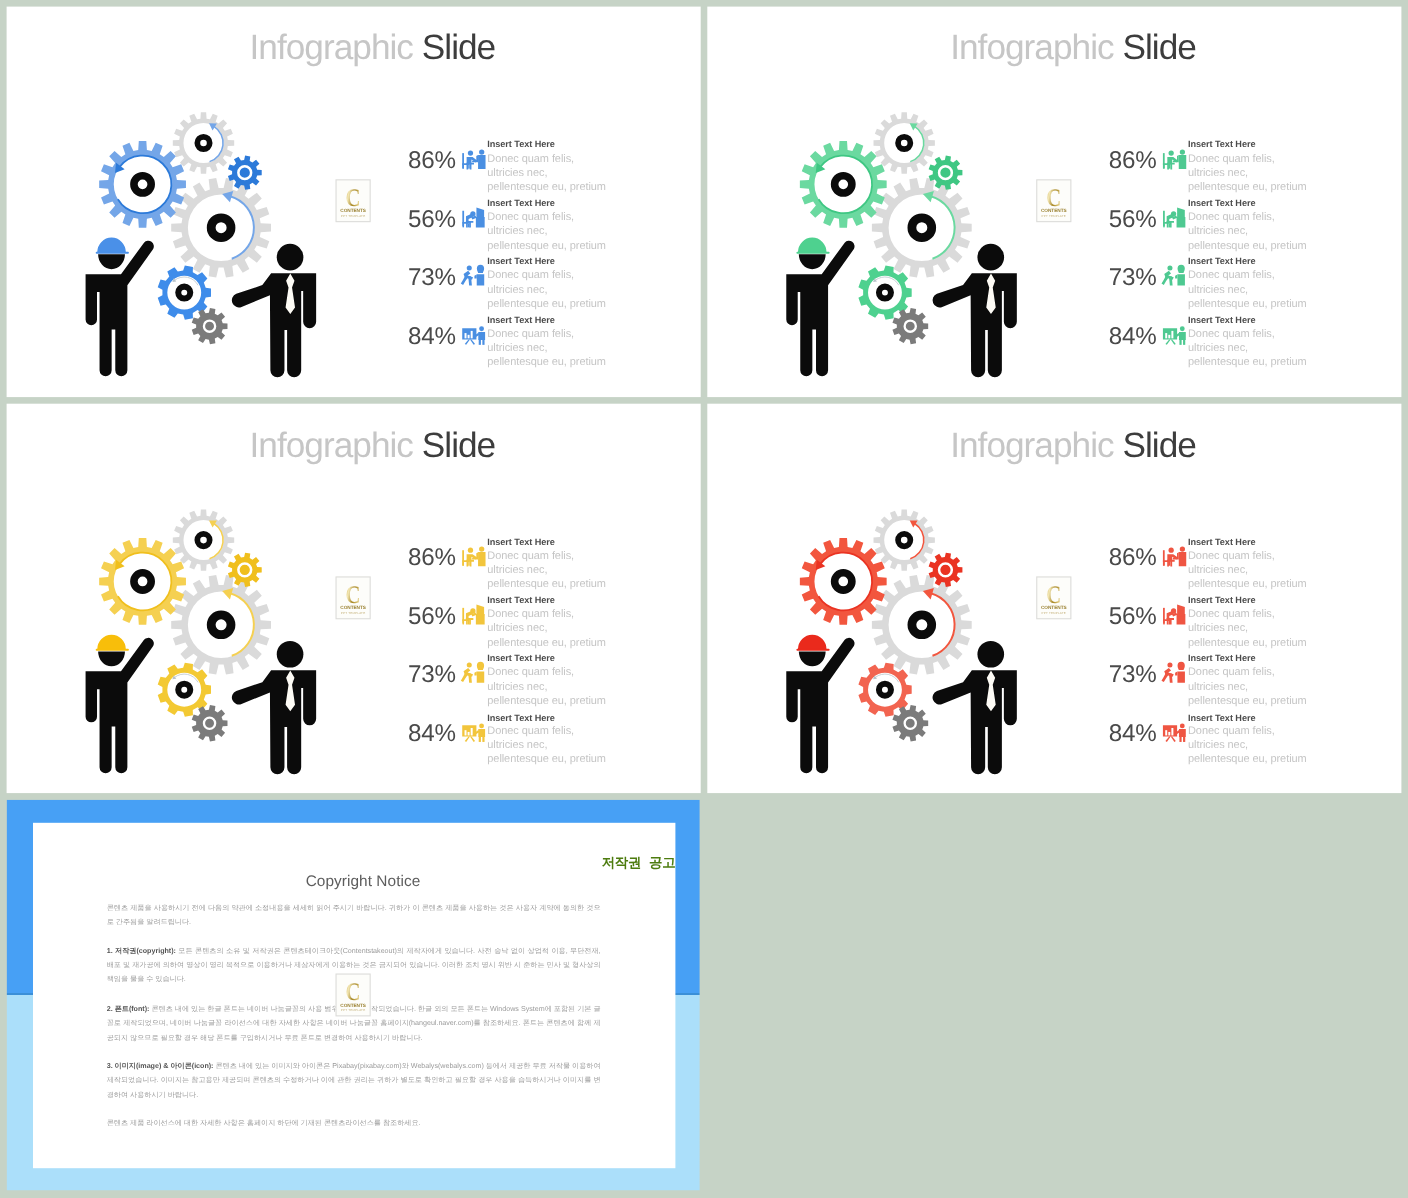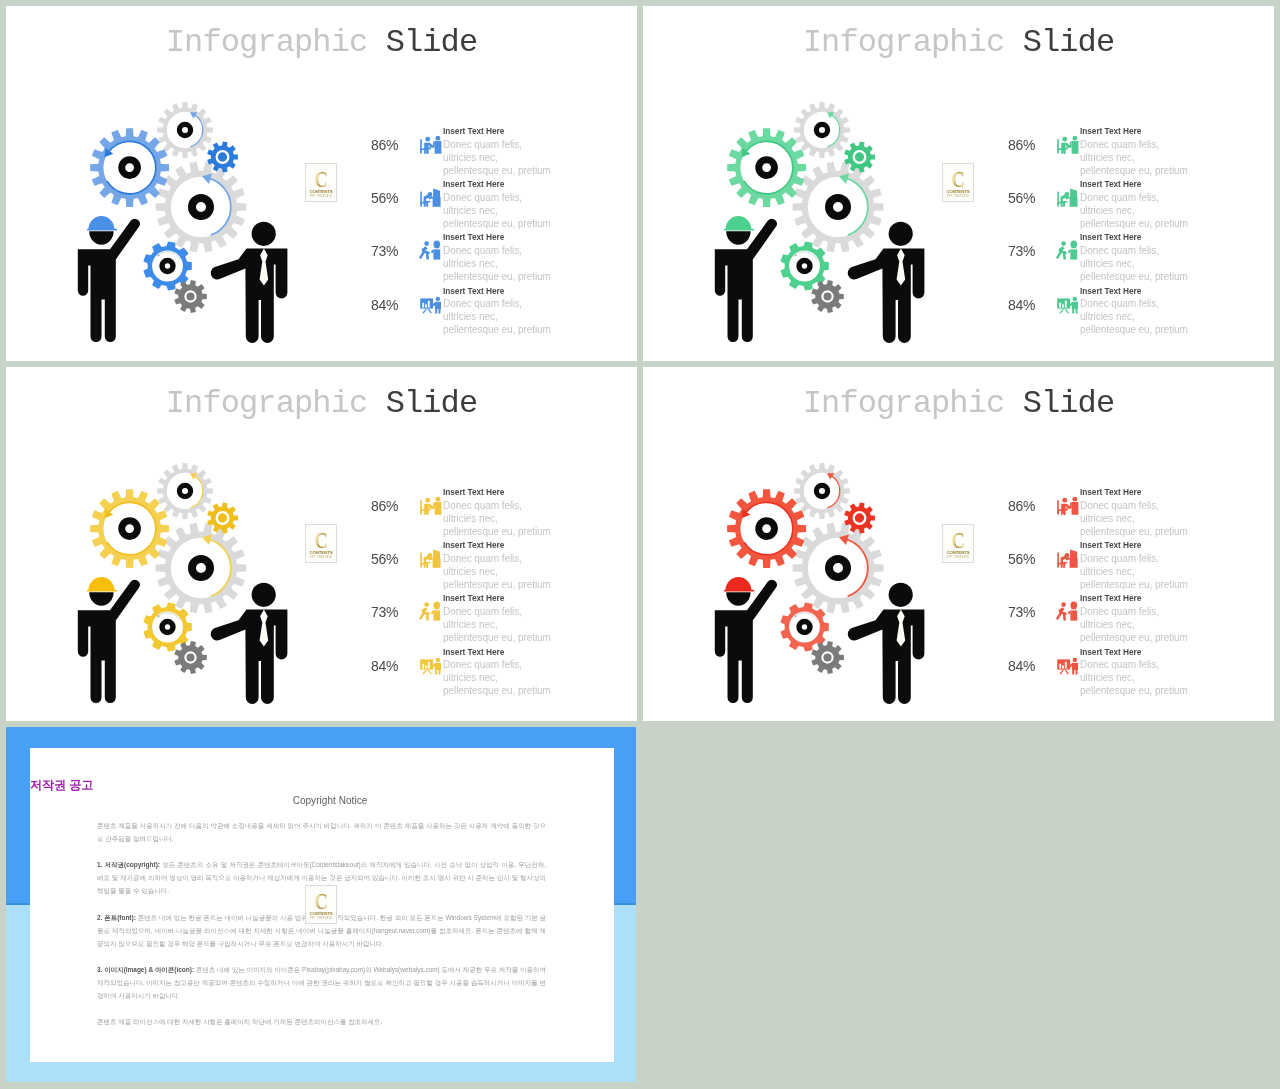--- a/index.html
+++ b/index.html
@@ -7,22 +7,22 @@
        font-family:"Liberation Sans",sans-serif;overflow:hidden;}
   .stage{position:relative;width:1280px;height:1089px;}
   .slide{position:absolute;background:#fff;overflow:hidden;}
   #s1{left:6px;top:6px;width:631px;height:355px;}
   #s2{left:643px;top:6px;width:631px;height:355px;}
   #s3{left:6px;top:367px;width:631px;height:354px;}
   #s4{left:643px;top:367px;width:631px;height:354px;}
   #s5{left:6px;top:727px;width:631px;height:355px;background:transparent;}
 
   
-  .title{position:absolute;left:0;top:21px;width:100%;text-align:center;
-         font-family:Liberation Mono, monospace;font-size:32px;line-height:1;
+  .title{position:absolute;left:17px;top:21px;width:100%;text-align:center;
+         font-family:Liberation Sans, sans-serif;font-size:32px;line-height:1;
          letter-spacing:-.88px;white-space:nowrap;}
   .title .t-light{color:#c6c6c6;}
   .title .t-dark{color:#3d3d3d;}
 
   
   .illus{position:absolute;left:54px;top:88px;width:250px;height:262px;}
 
   
   .wm{position:absolute;width:32px;height:39px;background:#fdfdfa;
       border:1px solid #dcdcda;box-sizing:border-box;}
@@ -33,34 +33,34 @@
       -webkit-background-clip:text;background-clip:text;color:transparent;}
   .wm .wm-n{position:absolute;left:0;right:0;top:25.6px;text-align:center;
       font-size:4.3px;line-height:4.6px;letter-spacing:-.05px;font-weight:bold;color:#9b8232;}
   .wm .wm-s{position:absolute;left:0;right:0;top:30.6px;text-align:center;
       font-size:2.7px;line-height:3.4px;letter-spacing:.2px;color:#c4b079;}
 
   
   .stats{position:absolute;}
   .row{position:absolute;left:0;width:100%;height:53px;}
   .pct{position:absolute;left:0;top:18px;width:36px;text-align:left;
-       font-size:14px;line-height:17.0px;color:#4a4a4a;letter-spacing:-.25px;}
+       font-size:22px;line-height:17.0px;color:#4a4a4a;letter-spacing:-.25px;}
   .ric{position:absolute;left:47px;top:12px;width:24px;height:24px;}
   .rtx{position:absolute;left:72px;top:6px;width:110px;}
   .rtt{font-size:8.3px;font-weight:bold;color:#4b4b4b;line-height:12.5px;letter-spacing:-.05px;}
   .rtb{font-size:10px;color:#c5c5c5;line-height:13.0px;letter-spacing:-.07px;}
 
   
   .cpframe{position:absolute;left:0;top:0;width:630px;height:356px;
            background:linear-gradient(#47a0f5 0,#47a0f5 176px,#3a8fd8 176px,#3a8fd8 178px,#abdffa 178px,#abdffa 100%);}
   .cppage{position:absolute;left:24px;top:21px;width:584px;height:314px;background:#fff;}
-  .cph1{position:absolute;left:0;right:0;top:30px;text-align:left;
-        font-size:12.2px;line-height:15px;font-weight:bold;color:#a21caf;letter-spacing:-.2px;}
+  .cph1{position:absolute;left:0;right:0;top:30px;text-align:right;
+        font-size:12.2px;line-height:15px;font-weight:bold;color:#4d7c0f;letter-spacing:-.2px;font-family:Liberation Mono, monospace;}
   .cph2{position:absolute;left:16px;right:0;top:47px;text-align:center;
-        font-size:10px;line-height:11px;color:#5d5d5d;letter-spacing:.05px;}
+        font-size:14px;line-height:11px;color:#5d5d5d;letter-spacing:.05px;}
   .cpbody{position:absolute;left:67px;top:72px;width:449px;font-size:6.5px;
           line-height:12.9px;color:#9b9b9b;letter-spacing:-.02px;text-align:justify;}
   .cpbody p{margin:0 0 13.6px 0;}
   .cpbody b{color:#555;font-weight:bold;}
   .cpwm{position:absolute;}
 </style>
 </head>
 <body>
 
 <div class="stage">

